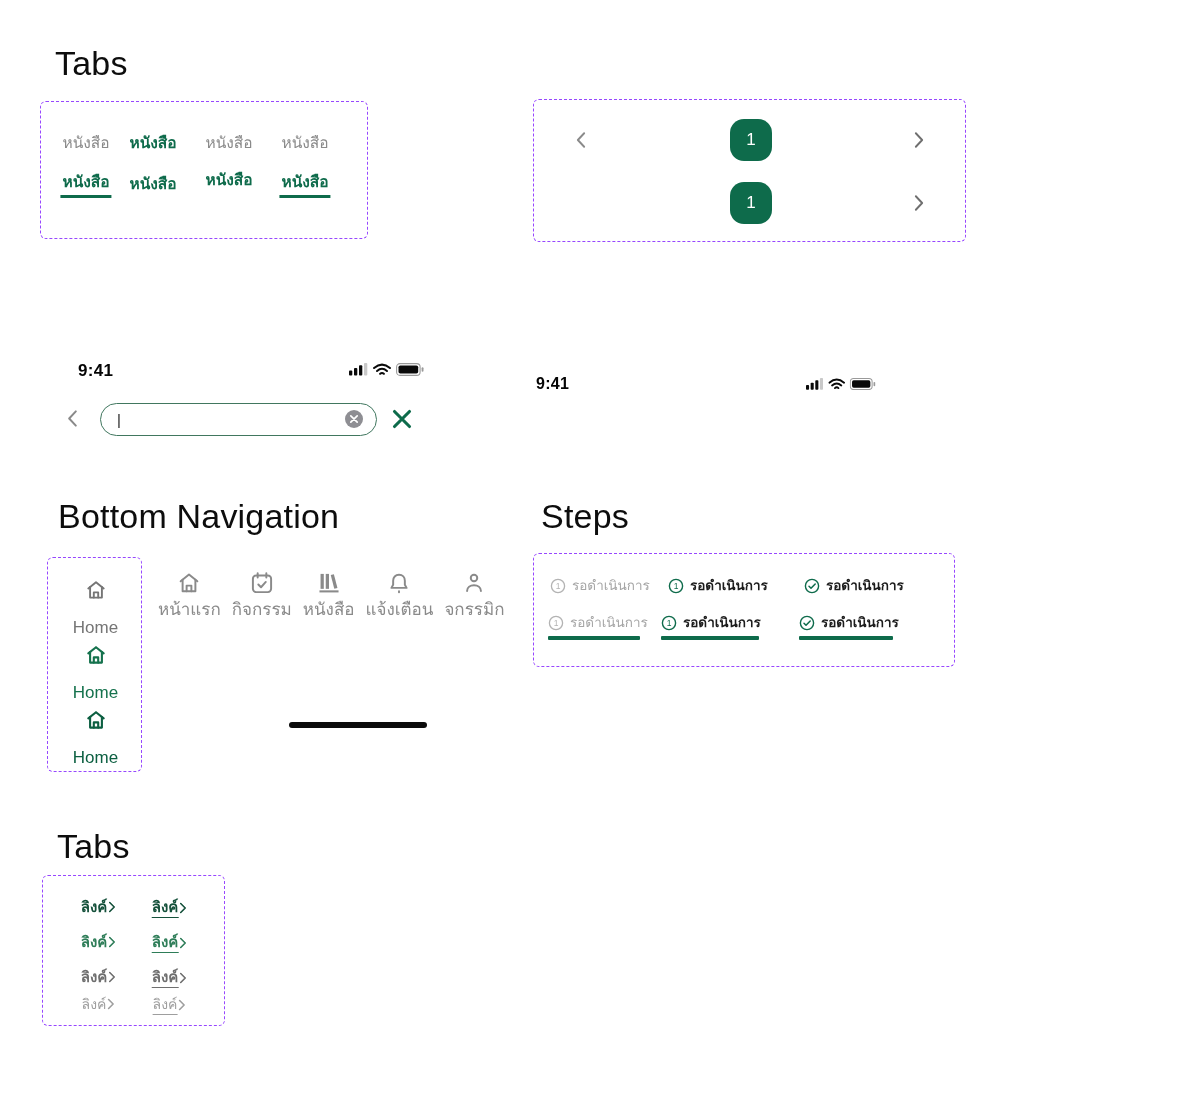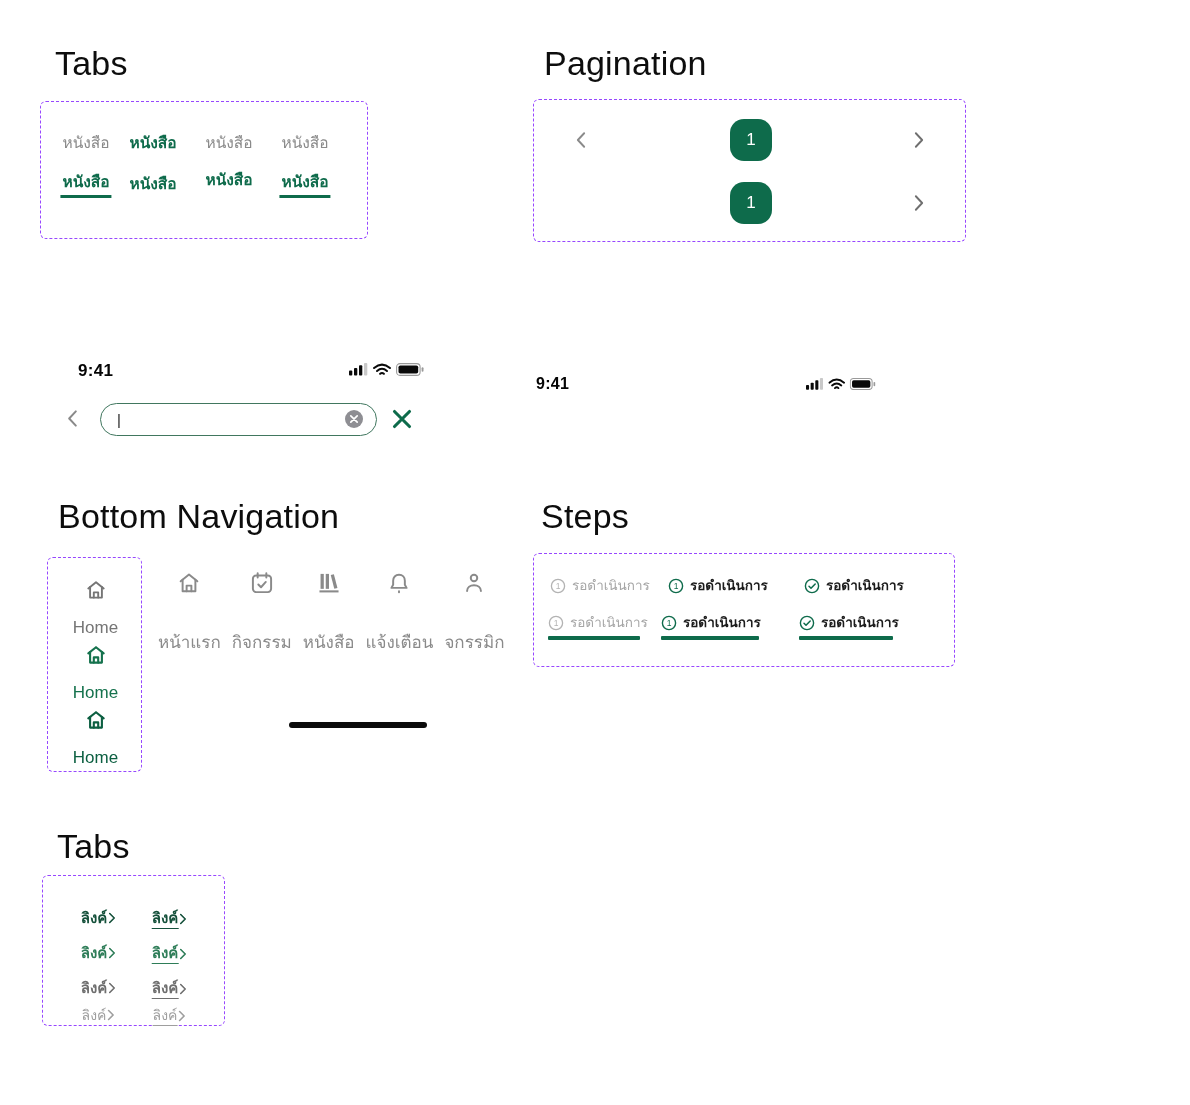--- a/index.html
+++ b/index.html
@@ -30,35 +30,35 @@
   .iconbtn{position:absolute;background:none;border:none;padding:0;cursor:pointer;line-height:0;}
 
   
   .homeitem{position:absolute;width:95px;text-align:center;cursor:pointer;}
   .homeitem .lbl{display:block;font-size:17px;margin-top:13px;line-height:1.1;}
   .homeitem.gray{color:#757575;}
   .homeitem.green{color:#15724D;}
   .homeitem.dgreen{color:#0C5F41;}
   .navrow{position:absolute;left:158px;top:570px;display:flex;gap:11px;align-items:flex-start;}
   .navitem{display:flex;flex-direction:column;align-items:center;gap:4px;color:#8A8A8A;cursor:pointer;}
-  .navitem .lbl{font-size:17px;line-height:1.15;white-space:nowrap;margin-top:33px;}
+  .navitem .lbl{font-size:17px;line-height:1.15;white-space:nowrap;}
   .homebar{position:absolute;left:289px;top:722px;width:138px;height:6px;border-radius:3px;background:#0b0b0b;}
 
   
   .step{position:absolute;display:flex;align-items:center;gap:6px;font-size:13.5px;white-space:nowrap;line-height:1.2;}
   .step .txt.gray{color:#A6A6A6;font-weight:500;}
   .step .txt.black{color:#1C1C1C;font-weight:600;}
   .step .ic{line-height:0;}
   .stepwrap{position:absolute;}
   .stepwrap .step{position:static;}
   .stepwrap .bar{height:3.5px;background:#0E6B4B;border-radius:1px;margin-top:5px;}
 
   
   .linkcell{position:absolute;transform:translateX(-50%);display:inline-flex;align-items:center;gap:0;
-            font-size:15px;white-space:nowrap;cursor:pointer;line-height:1.2;margin-top:11px;}
+            font-size:15px;white-space:nowrap;cursor:pointer;line-height:1.2;}
   .linkcell .t.u{border-bottom:1.2px solid currentColor;padding-bottom:1px;}
   .lr1{color:#14503A;font-weight:700;}
   .lr2{color:#2E7D58;font-weight:700;}
   .lr3{color:#6E6E6E;font-weight:600;}
   .lr4{color:#9E9E9E;font-weight:500;font-size:14px;}
 </style>
 </head>
 <body>
 
 <div class="canvas">
@@ -68,21 +68,20 @@
     <span class="tab inactive" style="left:45px;top:32px">หนังสือ</span>
     <span class="tab active" style="left:112px;top:32px">หนังสือ</span>
     <span class="tab inactive" style="left:188px;top:32px">หนังสือ</span>
     <span class="tab inactive" style="left:264px;top:32px">หนังสือ</span>
     <span class="tab active u" style="left:45px;top:71px">หนังสือ</span>
     <span class="tab active" style="left:112px;top:73px">หนังสือ</span>
     <span class="tab active" style="left:188px;top:69px">หนังสือ</span>
     <span class="tab active u" style="left:264px;top:71px">หนังสือ</span>
   </div>
 
-  <h1 class="hd" style="left:532px;top:30px">Pagination</h1>
   <div class="dashed" style="left:533px;top:99px;width:433px;height:143px">
     <span class="chev" style="left:40px;top:31px">
       <svg width="14" height="18" viewBox="0 0 12 20" fill="none" stroke="#8A8A8A" stroke-width="2.1" stroke-linecap="round" stroke-linejoin="round">
           <path d="M9.5 2.5 L2.5 10 L9.5 17.5"></path>
         </svg>
     </span>
     <button class="pg-btn" style="left:196px;top:19px">1</button>
     <span class="chev" style="left:378px;top:31px">
       <svg width="14" height="18" viewBox="0 0 12 20" fill="none" stroke="#6F6F6F" stroke-width="2.1" stroke-linecap="round" stroke-linejoin="round">
           <path d="M2.5 2.5 L9.5 10 L2.5 17.5"></path>

